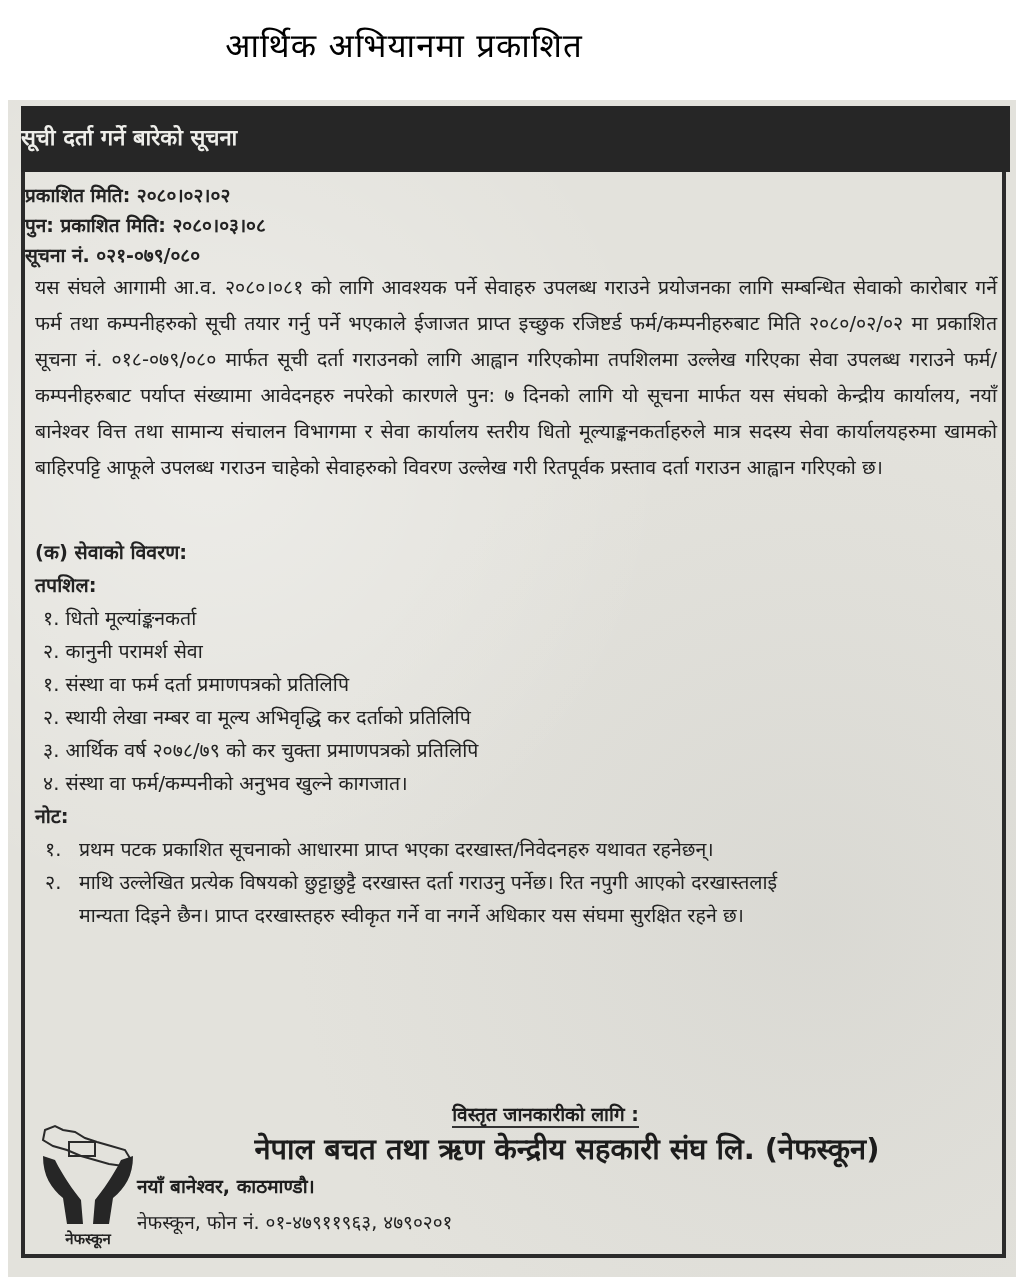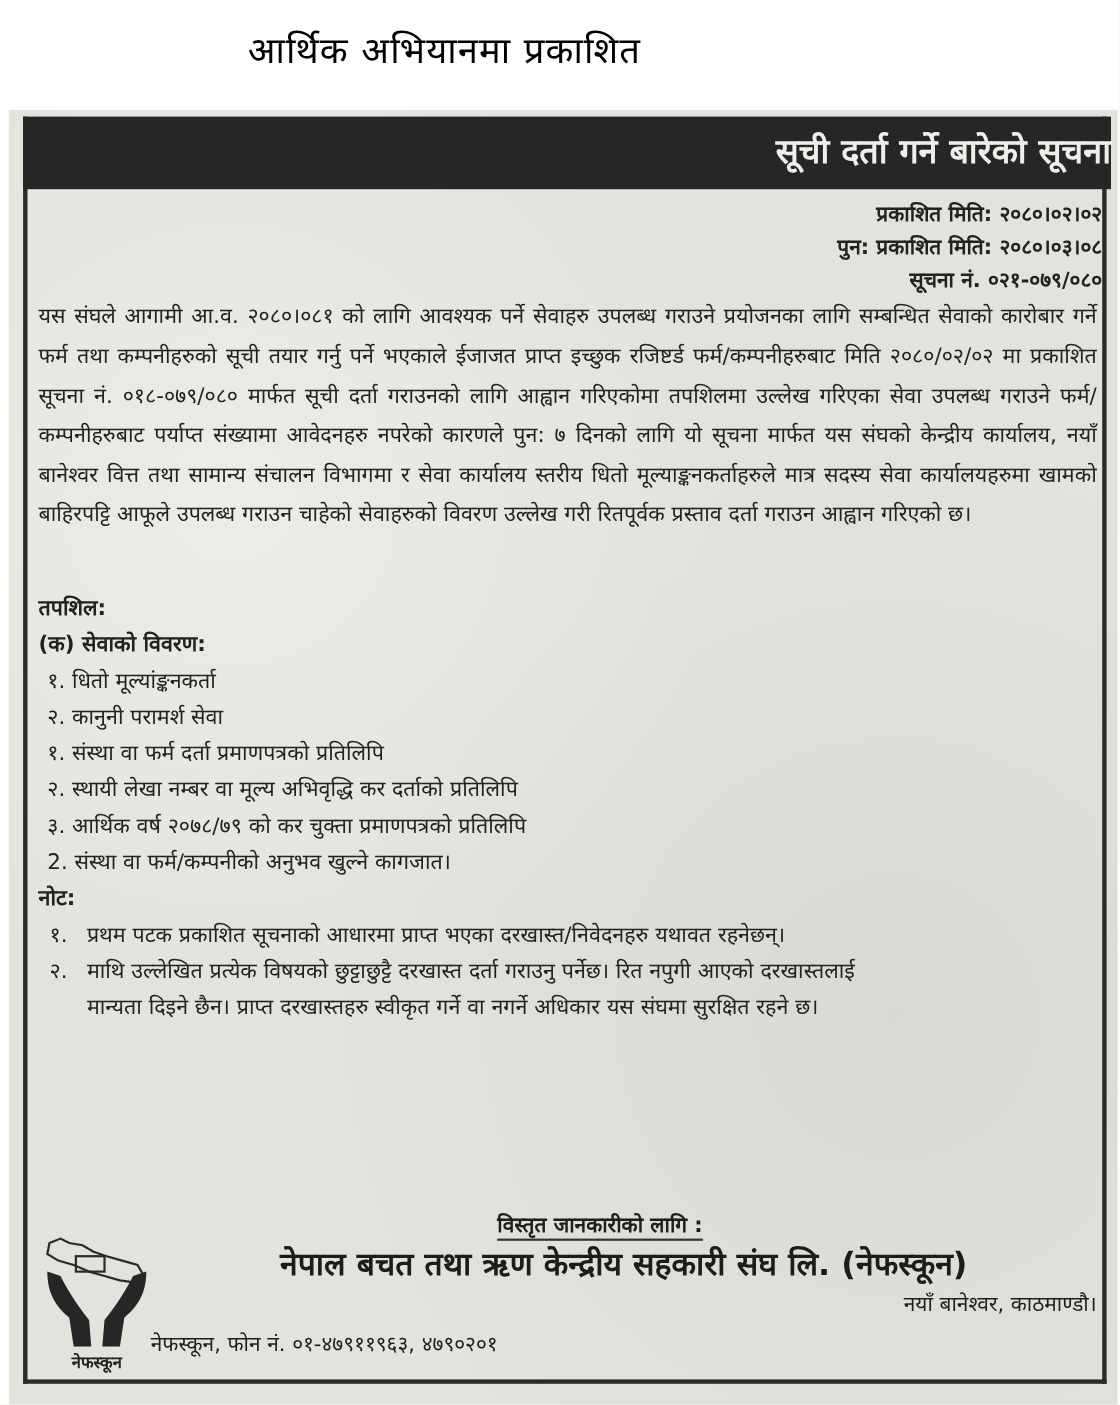--- a/index.html
+++ b/index.html
@@ -18,26 +18,26 @@
     background-image:
       radial-gradient(circle at 20% 30%, rgba(255,255,255,0.35) 0, rgba(255,255,255,0) 40%),
       radial-gradient(circle at 80% 70%, rgba(200,200,195,0.35) 0, rgba(200,200,195,0) 45%);
   }
   .notice {
     position: absolute; left: 13px; top: 6px; width: 985px; height: 1152px;
     border: 4px solid #2b2b2b; border-top: none; box-sizing: border-box;
   }
   .notice-header {
     position: absolute; left: -4px; top: 0; width: 989px; height: 66px;
-    background: #262626; color: #eeeeea; text-align: right;
-    font-family: "DejaVu Sans", sans-serif; font-weight: bold; font-size: 31px;
+    background: #262626; color: #eeeeea; text-align: left;
+    font-family: "DejaVu Sans", sans-serif; font-weight: bold; font-size: 22px;
     line-height: 64px;
   }
   .meta {
-    position: absolute; left: 0; top: 74px; width: 100%; text-align: right;
+    position: absolute; left: 0; top: 74px; width: 100%; text-align: left;
     font-weight: bold; font-size: 19px; line-height: 30px; color: #222;
   }
   .body-text {
     position: absolute; left: 10px; top: 164px; width: 962px;
     font-size: 19.5px; line-height: 36px; text-align: justify; color: #222;
   }
   .section { position: absolute; left: 10px; width: 962px; font-size: 19.5px; color: #222; }
   .section .heading { font-weight: bold; line-height: 33px; }
   .section .item { line-height: 33px; padding-left: 8px; }
   .section .note-item { line-height: 33px; padding-left: 10px; }
@@ -46,22 +46,22 @@
   .footer-title {
     position: absolute; left: 0; top: 993px; width: 100%; text-align: center;
     font-weight: bold; font-size: 19px; line-height: 30px; padding-left: 32px;
   }
   .footer-title span { border-bottom: 2px solid #333; padding-bottom: 1px; }
   .org-name {
     position: absolute; left: 112px; top: 1025px; width: 860px; text-align: center;
     font-weight: bold; font-size: 29px; line-height: 36px; color: #1c1c1c;
   }
   .org-address {
-    position: absolute; left: 112px; top: 1065px; width: 860px; text-align: right;
-    font-weight: normal; font-size: 19px; line-height: 30px;
+    position: absolute; left: 112px; top: 1065px; width: 860px; text-align: left;
+    font-weight: bold; font-size: 19px; line-height: 30px;
   }
   .org-phone {
     position: absolute; left: 112px; top: 1101px; width: 860px; text-align: left;
     font-size: 19px; line-height: 30px;
   }
   .logo {
     position: absolute; left: 8px; top: 1010px; width: 110px; height: 140px;
   }
   .logo-caption {
     position: absolute; left: 0; top: 112px; width: 110px; text-align: center;
@@ -80,28 +80,28 @@
 
     <div class="meta">
       <div>प्रकाशित मिति: २०८०।०२।०२</div>
       <div>पुन: प्रकाशित मिति: २०८०।०३।०८</div>
       <div>सूचना नं. ०२१-०७९/०८०</div>
     </div>
 
     <div class="body-text">यस संघले आगामी आ.व. २०८०।०८१ को लागि आवश्यक पर्ने सेवाहरु उपलब्ध गराउने प्रयोजनका लागि सम्बन्धित सेवाको कारोबार गर्ने फर्म तथा कम्पनीहरुको सूची तयार गर्नु पर्ने भएकाले ईजाजत प्राप्त इच्छुक रजिष्टर्ड फर्म/कम्पनीहरुबाट मिति २०८०/०२/०२ मा प्रकाशित सूचना नं. ०१८-०७९/०८० मार्फत सूची दर्ता गराउनको लागि आह्वान गरिएकोमा तपशिलमा उल्लेख गरिएका सेवा उपलब्ध गराउने फर्म/कम्पनीहरुबाट पर्याप्त संख्यामा आवेदनहरु नपरेको कारणले पुन: ७ दिनको लागि यो सूचना मार्फत यस संघको केन्द्रीय कार्यालय, नयाँ बानेश्वर वित्त तथा सामान्य संचालन विभागमा र सेवा कार्यालय स्तरीय धितो मूल्याङ्कनकर्ताहरुले मात्र सदस्य सेवा कार्यालयहरुमा खामको बाहिरपट्टि आफूले उपलब्ध गराउन चाहेको सेवाहरुको विवरण उल्लेख गरी रितपूर्वक प्रस्ताव दर्ता गराउन आह्वान गरिएको छ।</div>
 
     <div class="section" style="top:430px;">
+      <div class="heading">(क) सेवाको विवरण:</div>
       <div class="heading">तपशिल:</div>
-      <div class="heading">(क) सेवाको विवरण:</div>
       <div class="item">१. धितो मूल्यांङ्कनकर्ता</div>
       <div class="item">२. कानुनी परामर्श सेवा</div>
       <div class="item">१. संस्था वा फर्म दर्ता प्रमाणपत्रको प्रतिलिपि</div>
       <div class="item">२. स्थायी लेखा नम्बर वा मूल्य अभिवृद्धि कर दर्ताको प्रतिलिपि</div>
       <div class="item">३. आर्थिक वर्ष २०७८/७९ को कर चुक्ता प्रमाणपत्रको प्रतिलिपि</div>
-      <div class="item">2. संस्था वा फर्म/कम्पनीको अनुभव खुल्ने कागजात।</div>
+      <div class="item">४. संस्था वा फर्म/कम्पनीको अनुभव खुल्ने कागजात।</div>
       <div class="heading">नोट:</div>
       <div class="note-item">
         <span class="num">१.</span><span>प्रथम पटक प्रकाशित सूचनाको आधारमा प्राप्त भएका दरखास्त/निवेदनहरु यथावत रहनेछन्।</span>
       </div>
       <div class="note-item">
         <span class="num">२.</span><span>माथि उल्लेखित प्रत्येक विषयको छुट्टाछुट्टै दरखास्त दर्ता गराउनु पर्नेछ। रित नपुगी आएको दरखास्तलाई</span>
       </div>
       <div class="note-cont">मान्यता दिइने छैन। प्राप्त दरखास्तहरु स्वीकृत गर्ने वा नगर्ने अधिकार यस संघमा सुरक्षित रहने छ।</div>
     </div>
 

